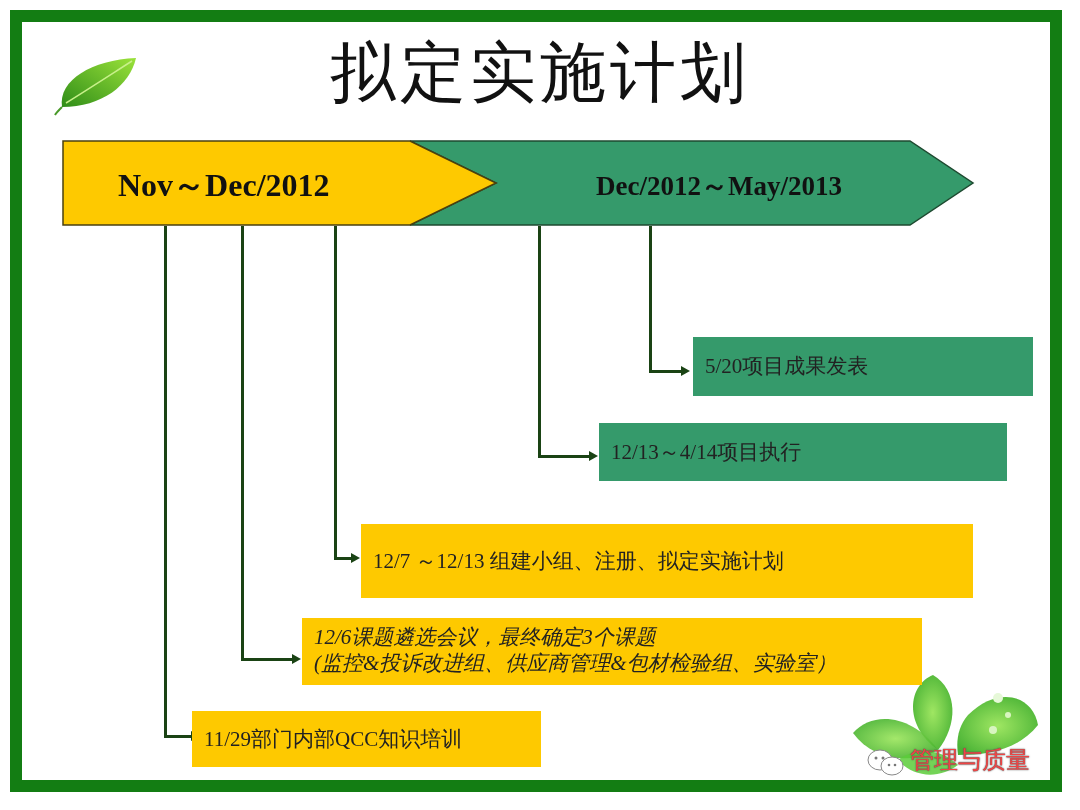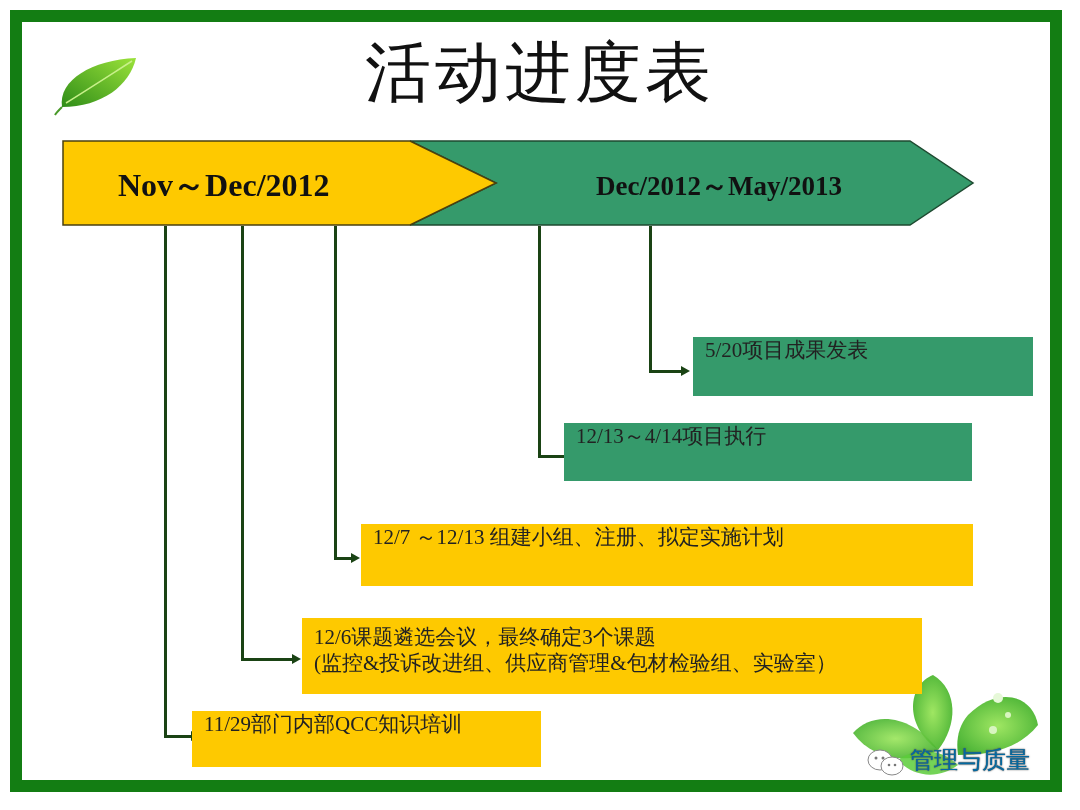--- a/index.html
+++ b/index.html
@@ -1,46 +1,46 @@
 <!DOCTYPE html>
 <html><head>
 <meta charset="utf-8">
 <style>
   html, body { margin:0; padding:0; background:#ffffff; }
   body { width:1080px; height:810px; position:relative; overflow:hidden; font-family:"DejaVu Serif","Liberation Serif",serif; }
   .frame { position:absolute; left:10px; top:10px; width:1052px; height:782px; border:12px solid #137d13; box-sizing:border-box; background:#fff; }
   .title { position:absolute; left:0; width:1080px; top:28px; text-align:center; font-size:66px; color:#111; letter-spacing:4px; font-family:"DejaVu Serif","Liberation Serif",serif; }
   .abs { position:absolute; }
   .phase-label { position:absolute; font-weight:bold; color:#111; font-family:Liberation Serif, serif; }
-  .box { position:absolute; box-sizing:border-box; color:#222; font-family:"Liberation Serif","DejaVu Serif",serif; font-size:21px; display:flex; padding-left:12px; line-height:1.25; }
+  .box { position:absolute; box-sizing:border-box; color:#222; font-family:"Liberation Serif","DejaVu Serif",serif; font-size:21px; display:flex; align-items:center; padding-left:12px; line-height:1.25; }
   .box.yellow { background:#fec900; }
   .box.green { background:#359a6b; }
   .vline { position:absolute; width:3px; background:#1a4314; }
   .hline { position:absolute; height:3px; background:#1a4314; }
   .arrowhead { position:absolute; width:0; height:0; border-top:5px solid transparent; border-bottom:5px solid transparent; border-left:9px solid #1a4314; }
-  .watermark { position:absolute; left:862px; top:744px; font-size:24px; color:#0369a1; text-shadow:0 0 2px #666, 0 0 1px #333; font-family:"DejaVu Sans","Liberation Sans",sans-serif; }
+  .watermark { position:absolute; left:862px; top:744px; font-size:24px; color:#ef4444; text-shadow:0 0 2px #666, 0 0 1px #333; font-family:"DejaVu Sans","Liberation Sans",sans-serif; }
 </style>
 </head>
 <body>
 
 <div class="frame"></div>
 
 <svg class="abs" style="left:52px;top:55px" width="90" height="62" viewBox="0 0 90 62">
   <defs>
     <linearGradient id="lg1" x1="0" y1="1" x2="1" y2="0">
       <stop offset="0" stop-color="#2f8d18"></stop>
       <stop offset="1" stop-color="#9be23a"></stop>
     </linearGradient>
   </defs>
   <path d="M10 52 C 6 25, 40 5, 84 3 C 78 30, 50 52, 10 52 Z" fill="url(#lg1)"></path>
   <path d="M14 48 C 35 35, 55 22, 80 6" stroke="#c8f08a" stroke-width="1.5" fill="none"></path>
   <path d="M10 52 C 6 56, 4 58, 3 60" stroke="#4a9a2a" stroke-width="2" fill="none"></path>
 </svg>
 
-<div class="title">活动进度表</div>
+<div class="title">拟定实施计划</div>
 
 <svg class="abs" style="left:60px;top:138px" width="920" height="92" viewBox="0 0 920 92">
   <polygon points="350,3 850,3 913,45 850,87 350,87 436,45" fill="#359a6b" stroke="#1e4a30" stroke-width="1.5"></polygon>
   <polygon points="3,3 350,3 436,45 350,87 3,87" fill="#fec900" stroke="#4a4010" stroke-width="1.5"></polygon>
 </svg>
 <div class="phase-label" style="left:118px;top:164px;font-size:32px;">Nov～Dec/2012</div>
 <div class="phase-label" style="left:596px;top:168px;font-size:27px;">Dec/2012～May/2013</div>
 
 <div class="vline" style="left:164px;top:226px;height:511px"></div>
 <div class="hline" style="left:164px;top:735px;width:28px"></div>
@@ -58,44 +58,44 @@
 <div class="hline" style="left:538px;top:455px;width:52px"></div>
 <div class="arrowhead" style="left:589px;top:451px"></div>
 
 <div class="vline" style="left:649px;top:226px;height:147px"></div>
 <div class="hline" style="left:649px;top:370px;width:33px"></div>
 <div class="arrowhead" style="left:681px;top:366px"></div>
 
 <div class="box green" style="left:693px;top:337px;width:340px;height:59px">
   <span>5/20项目成果发表</span>
 </div>
-<div class="box green" style="left:564px;top:423px;width:408px;height:58px">
+<div class="box green" style="left:599px;top:423px;width:408px;height:58px">
   <span>12/13～4/14项目执行</span>
 </div>
-<div class="box yellow" style="left:361px;top:524px;width:612px;height:62px">
+<div class="box yellow" style="left:361px;top:524px;width:612px;height:74px">
   <span>12/7 ～12/13 组建小组、注册、拟定实施计划</span>
 </div>
 
 <svg class="abs" style="left:848px;top:655px" width="200" height="135" viewBox="0 0 200 135">
   <defs>
     <radialGradient id="lg2" cx="0.5" cy="0.5" r="0.6">
       <stop offset="0" stop-color="#9ae55a"></stop>
       <stop offset="1" stop-color="#3fae2a"></stop>
     </radialGradient>
   </defs>
   <path d="M85 20 C 60 30, 55 70, 90 95 C 110 70, 110 35, 85 20 Z" fill="url(#lg2)" opacity="0.95"></path>
   <path d="M120 60 C 150 30, 185 40, 190 70 C 170 95, 140 100, 110 100 C 108 85, 110 72, 120 60 Z" fill="url(#lg2)" opacity="0.95"></path>
   <path d="M5 78 C 25 55, 65 60, 90 95 C 60 110, 25 105, 5 78 Z" fill="url(#lg2)" opacity="0.9"></path>
   <path d="M50 105 C 70 90, 95 95, 110 110 C 90 125, 65 122, 50 105 Z" fill="#5ccd3a" opacity="0.85"></path>
   <circle cx="145" cy="75" r="4" fill="#d8f5c0"></circle>
   <circle cx="160" cy="60" r="3" fill="#d8f5c0"></circle>
   <circle cx="150" cy="43" r="5" fill="#e6f8d8"></circle>
 </svg>
 
-<div class="box yellow" style="left:302px;top:618px;width:620px;height:76px;display:block;padding-top:6px;">
+<div class="box yellow" style="left:302px;top:618px;width:620px;height:67px;display:block;padding-top:6px;font-style:italic;">
   <div>12/6课题遴选会议，最终确定3个课题</div>
   <div>(监控&amp;投诉改进组、供应商管理&amp;包材检验组、实验室）</div>
 </div>
 <div class="box yellow" style="left:192px;top:711px;width:349px;height:56px">
   <span>11/29部门内部QCC知识培训</span>
 </div>
 
 <svg class="abs" style="left:866px;top:748px" width="40" height="30" viewBox="0 0 40 30">
   <ellipse cx="14" cy="12" rx="12" ry="10" fill="#fff" stroke="#888" stroke-width="1"></ellipse>
   <ellipse cx="26" cy="18" rx="11" ry="9" fill="#fff" stroke="#888" stroke-width="1"></ellipse>

